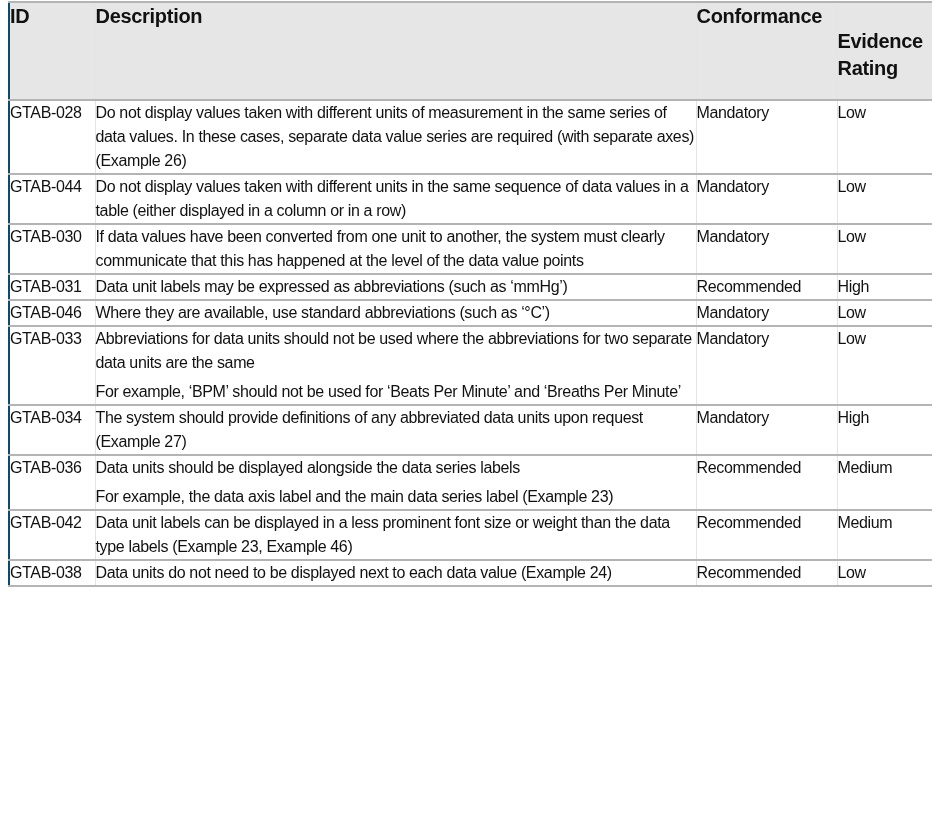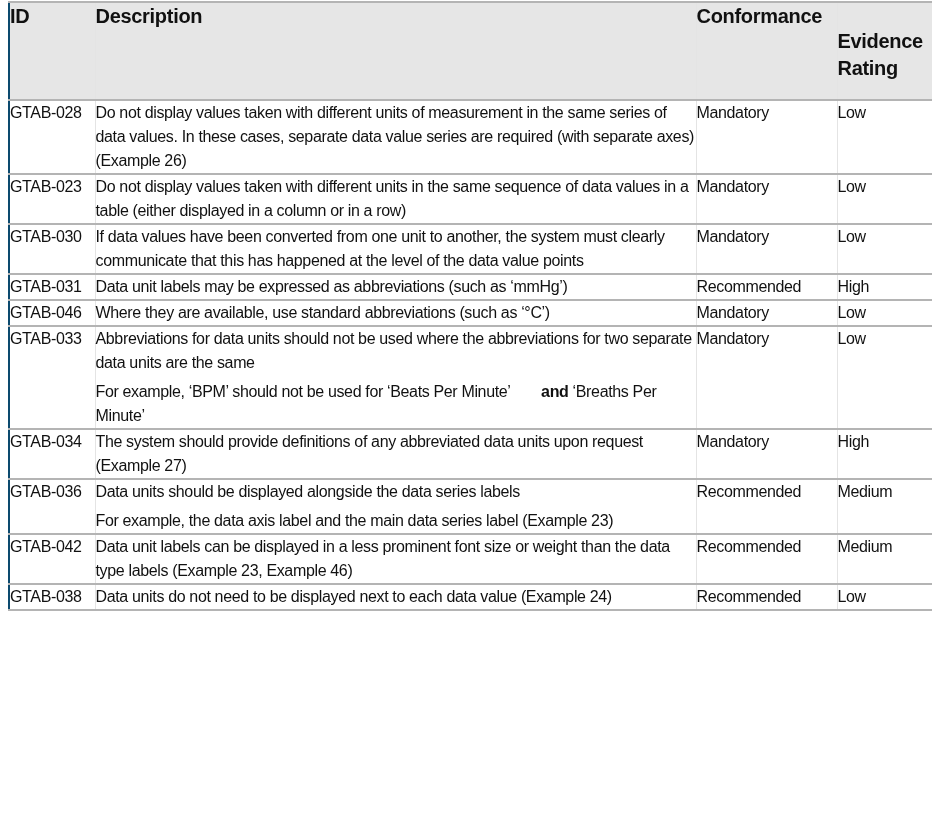--- a/index.html
+++ b/index.html
@@ -38,21 +38,21 @@
   }
   col.c1 { width: 86px; }
   col.c2 { width: 601px; }
   col.c3 { width: 141px; }
   col.c4 { width: 102px; }
   td.id { padding-left: 6px; white-space: nowrap; }
   td.desc { padding-left: 6px; }
   td.conf { padding-left: 7px; }
   td.rate { padding-left: 7px; }
   .para + .para { margin-top: 5px; }
-  .bold { font-weight: bold; margin-left: 27px; }
+  .bold { font-weight: normal; }
 </style>
 </head>
 <body>
 
 <table class="guide">
   <colgroup>
       <col class="c1">
       <col class="c2">
       <col class="c3">
       <col class="c4">
@@ -69,21 +69,21 @@
 
 
     <tr>
       <td class="id">GTAB-028</td>
       <td class="desc">Do not display values taken with different units of measurement in the same series of data values. In these cases, separate data value series are required (with separate axes) (Example 26)</td>
       <td class="conf">Mandatory</td>
       <td class="rate">Low</td>
     </tr>
 
     <tr>
-      <td class="id">GTAB-023</td>
+      <td class="id">GTAB-044</td>
       <td class="desc">Do not display values taken with different units in the same sequence of data values in a table (either displayed in a column or in a row)</td>
       <td class="conf">Mandatory</td>
       <td class="rate">Low</td>
     </tr>
 
     <tr>
       <td class="id">GTAB-030</td>
       <td class="desc">If data values have been converted from one unit to another, the system must clearly communicate that this has happened at the level of the data value points</td>
       <td class="conf">Mandatory</td>
       <td class="rate">Low</td>

